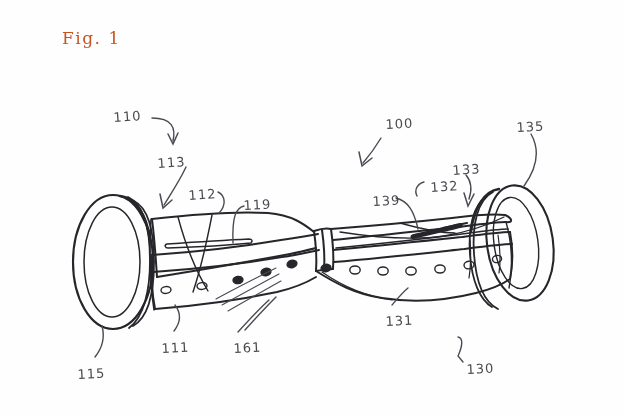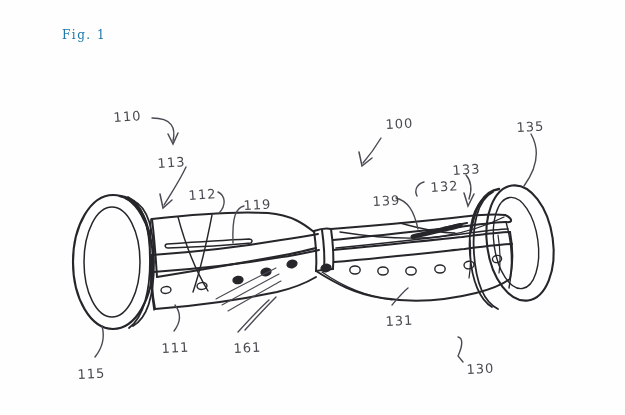--- a/index.html
+++ b/index.html
@@ -22,22 +22,22 @@
     color:#3a3a40;
     font-size:13px;
     letter-spacing:1.1px;
     white-space:nowrap;
     transform-origin:left top;
     opacity:.92;
   }
   .fig-title{
     position:absolute;
     font-family:"DejaVu Serif", serif;
-    color:#0369a1;
-    font-size:12px;
+    color:#c2410c;
+    font-size:17px;
     letter-spacing:1.5px;
     white-space:nowrap;
     opacity:.9;
   }
 </style>
 </head>
 <body>
 
 <div id="sheet">
 

